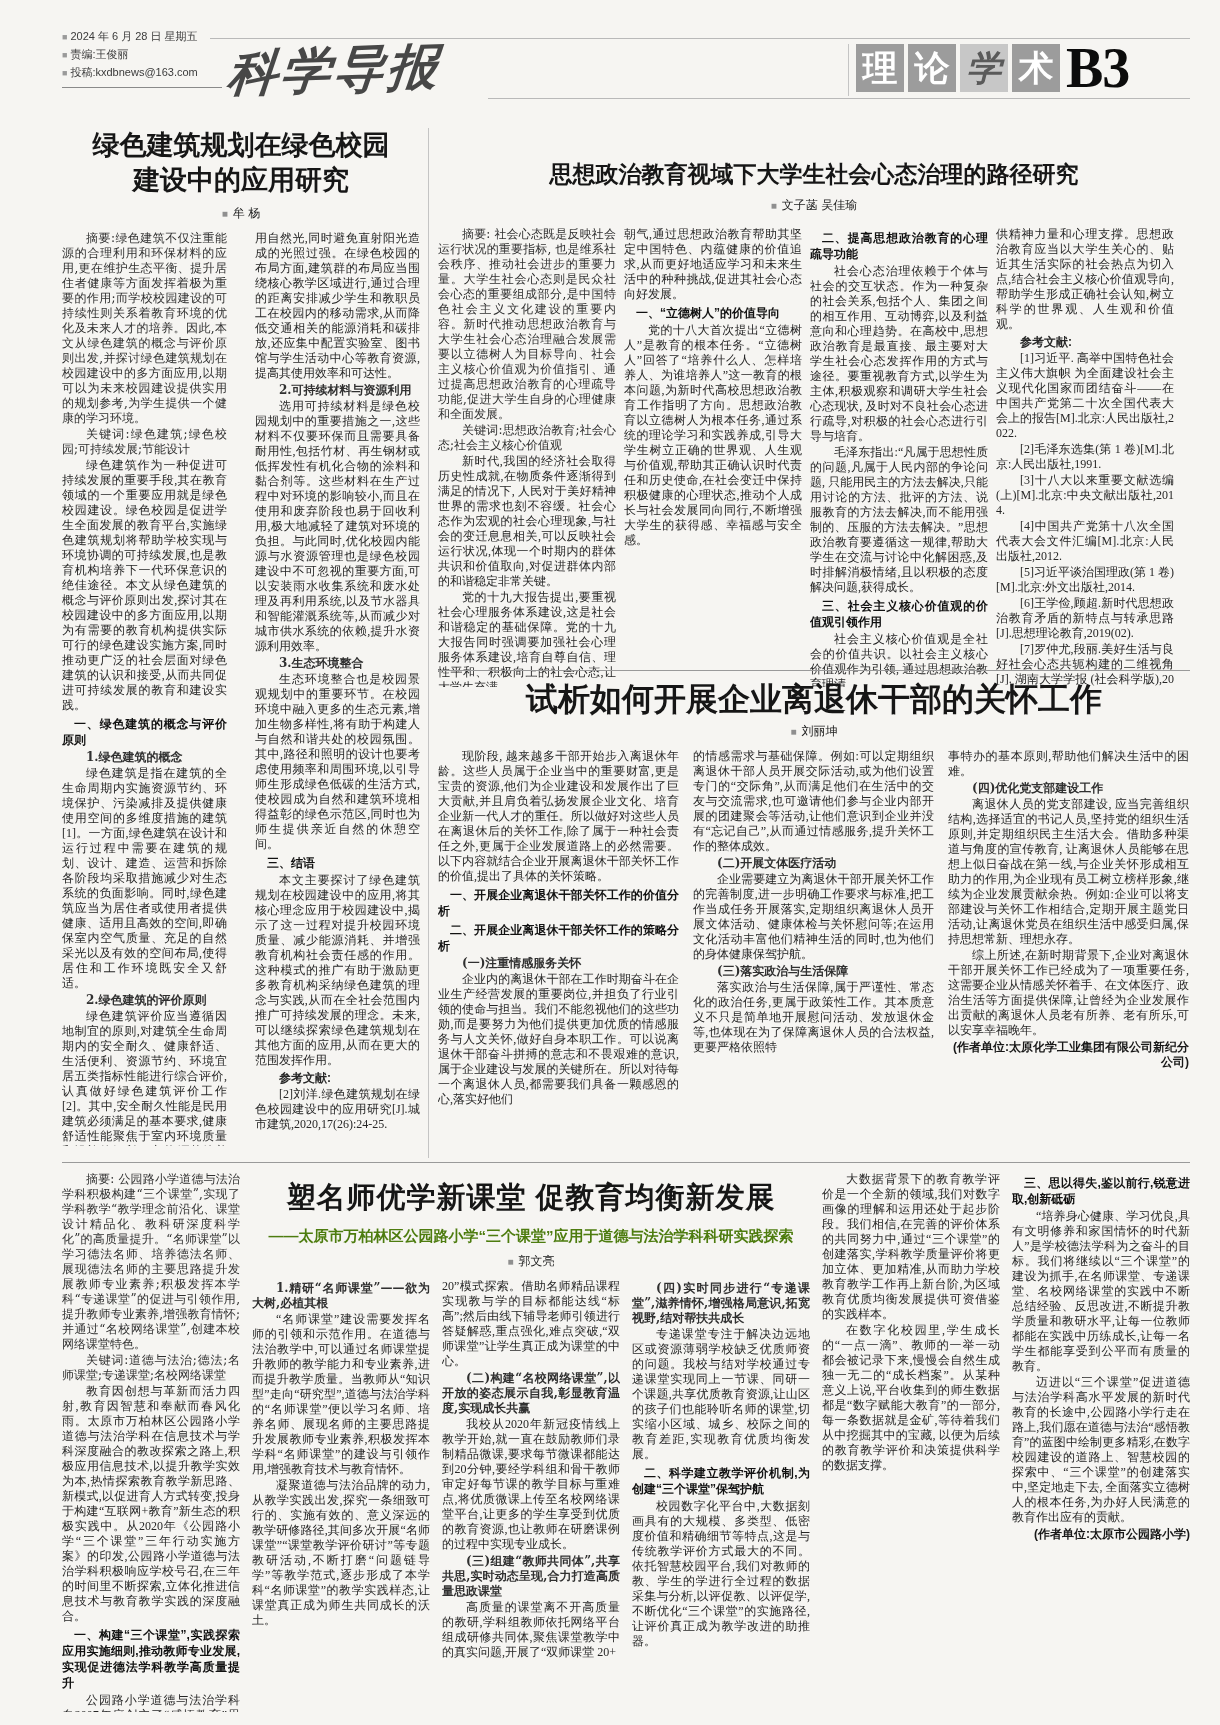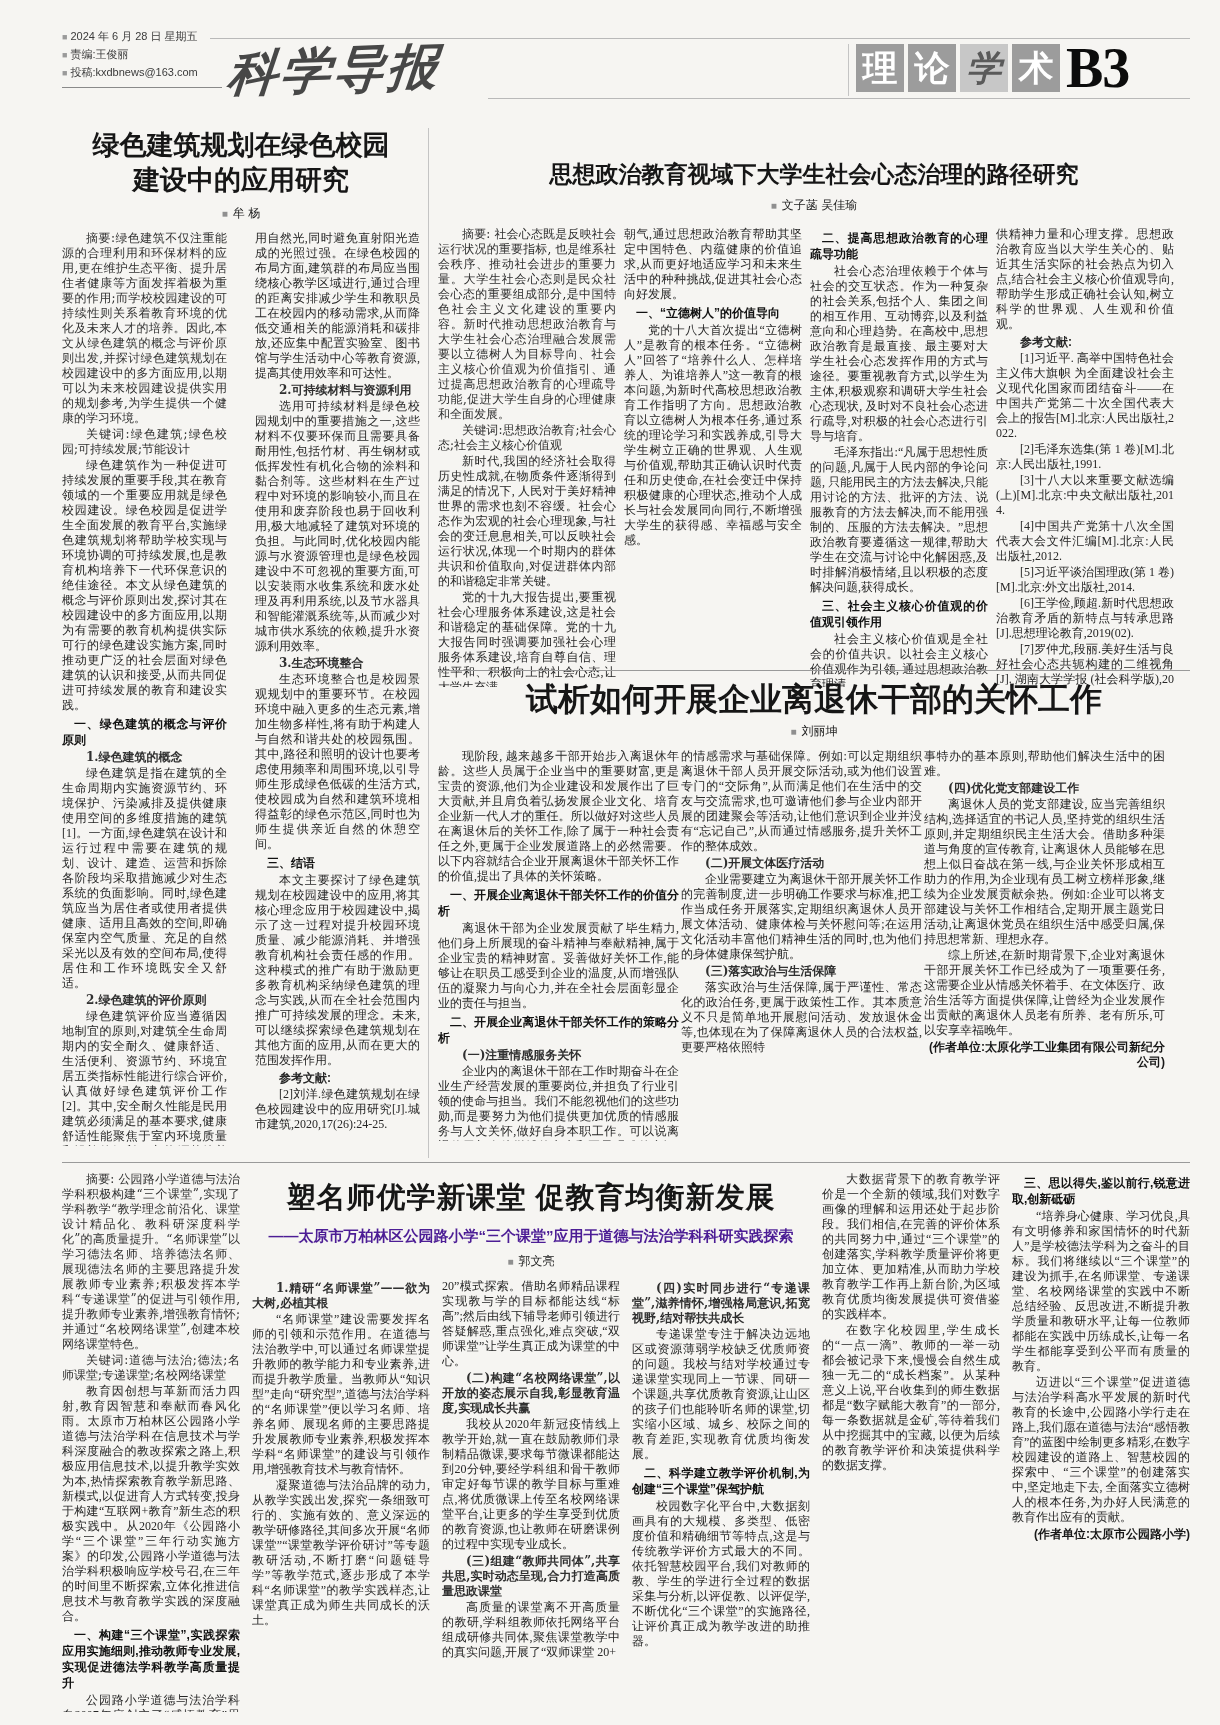--- a/index.html
+++ b/index.html
@@ -15,21 +15,21 @@
   .hline{position:absolute;height:1px;background:#b9b9b9;}
   .hvline{position:absolute;width:1px;background:#c4c4c4;}
   .sboxes{position:absolute;left:856px;top:44px;display:flex;gap:4px;align-items:flex-start;}
   .sbox{width:48px;height:48px;background:#9c9c9c;color:#fff;text-align:center;
         font:700 35px/48px "Liberation Sans",sans-serif;}
   .sbox.cal{background:#c7c7c7;color:#5a5a5a;font-family:"DejaVu Serif",serif;font-style:italic;}
   .pageno{font:700 56px/48px "Liberation Serif",serif;color:#0c0c0c;margin-left:2px;letter-spacing:-1px;}
   
   .article{position:absolute;}
   .a-title{font-family:"Liberation Sans",sans-serif;font-weight:700;color:#161616;text-align:center;}
-  .a-sub{font:700 15px/21px "Liberation Sans",sans-serif;text-align:center;color:#4c1d95;margin-top:9px;}
+  .a-sub{font:700 15px/21px "Liberation Sans",sans-serif;text-align:center;color:#4d7c0f;margin-top:9px;}
   .a-author{text-align:center;font:12px/16px "Liberation Sans",sans-serif;color:#222;margin:7px 0 9px;}
   .a-author .sq{color:#8f8f8f;font-size:10px;margin-right:5px;}
   .cols{display:flex;}
   .col{overflow:hidden;}
   
   .blk{font:12px/15px "Liberation Serif","DejaVu Serif",serif;text-align:justify;word-break:break-all;
        color:#262626;margin-bottom:1px;}
   .p,.abs,.ref,.kw{text-indent:24px;}
   .pc{text-indent:0;}
   .abs,.kw,.num{font-family:"DejaVu Serif",serif;color:#303030;}
@@ -126,25 +126,24 @@
           <div class="blk ref">[5]习近平谈治国理政(第 1 卷)[M].北京:外文出版社,2014.</div>
           <div class="blk ref">[6]王学俭,顾超.新时代思想政治教育矛盾的新特点与转承思路[J].思想理论教育,2019(02).</div>
           <div class="blk ref">[7]罗仲尤,段丽.美好生活与良好社会心态共轭构建的二维视角 [J]. 湖南大学学报 (社会科学版),2021(05).</div>
         </div>
     </div>
   </div>
 
   <div class="article" style="left:438px;top:670px;width:752px;height:490px;border-top:1px solid #9a9a9a;padding-top:12px;">
     <div class="a-title" style="font-size:32px;line-height:33px;">试析如何开展企业离退休干部的关怀工作</div>
     <div class="a-author"><span class="sq">■</span><span>刘丽坤</span></div>
-    <div class="cols" style="gap:2px;height:392px;">
+    <div class="cols" style="gap:14px;height:392px;">
       <div class="col" style="width:241px;height:392px;">
           <div class="blk p">现阶段, 越来越多干部开始步入离退休年龄。这些人员属于企业当中的重要财富,更是宝贵的资源,他们为企业建设和发展作出了巨大贡献,并且肩负着弘扬发展企业文化、培育企业新一代人才的重任。所以做好对这些人员在离退休后的关怀工作,除了属于一种社会责任之外,更属于企业发展道路上的必然需要。以下内容就结合企业开展离退休干部关怀工作的价值,提出了具体的关怀策略。</div>
           <div class="blk h">一、开展企业离退休干部关怀工作的价值分析</div>
-          <div class="blk p">离退休干部为企业发展贡献了毕生精力,他们身上所展现的奋斗精神与奉献精神,属于企业宝贵的精神财富。妥善做好关怀工作,能够让在职员工感受到企业的温度,从而增强队伍的凝聚力与向心力,并在全社会层面彰显企业的责任与担当。</div>
           <div class="blk h">二、开展企业离退休干部关怀工作的策略分析</div>
           <div class="blk num">(一)注重情感服务关怀</div>
           <div class="blk p">企业内的离退休干部在工作时期奋斗在企业生产经营发展的重要岗位,并担负了行业引领的使命与担当。我们不能忽视他们的这些功勋,而是要努力为他们提供更加优质的情感服务与人文关怀,做好自身本职工作。可以说离退休干部奋斗拼搏的意志和不畏艰难的意识,属于企业建设与发展的关键所在。所以对待每一个离退休人员,都需要我们具备一颗感恩的心,落实好他们</div>
         </div>
       <div class="col" style="width:241px;height:392px;">
           <div class="blk pc">的情感需求与基础保障。例如:可以定期组织离退休干部人员开展交际活动,或为他们设置专门的“交际角”,从而满足他们在生活中的交友与交流需求,也可邀请他们参与企业内部开展的团建聚会等活动,让他们意识到企业并没有“忘记自己”,从而通过情感服务,提升关怀工作的整体成效。</div>
           <div class="blk num">(二)开展文体医疗活动</div>
           <div class="blk p">企业需要建立为离退休干部开展关怀工作的完善制度,进一步明确工作要求与标准,把工作当成任务开展落实,定期组织离退休人员开展文体活动、健康体检与关怀慰问等;在运用文化活动丰富他们精神生活的同时,也为他们的身体健康保驾护航。</div>
           <div class="blk num">(三)落实政治与生活保障</div>
           <div class="blk p">落实政治与生活保障,属于严谨性、常态化的政治任务,更属于政策性工作。其本质意义不只是简单地开展慰问活动、发放退休金等,也体现在为了保障离退休人员的合法权益,更要严格依照特</div>

